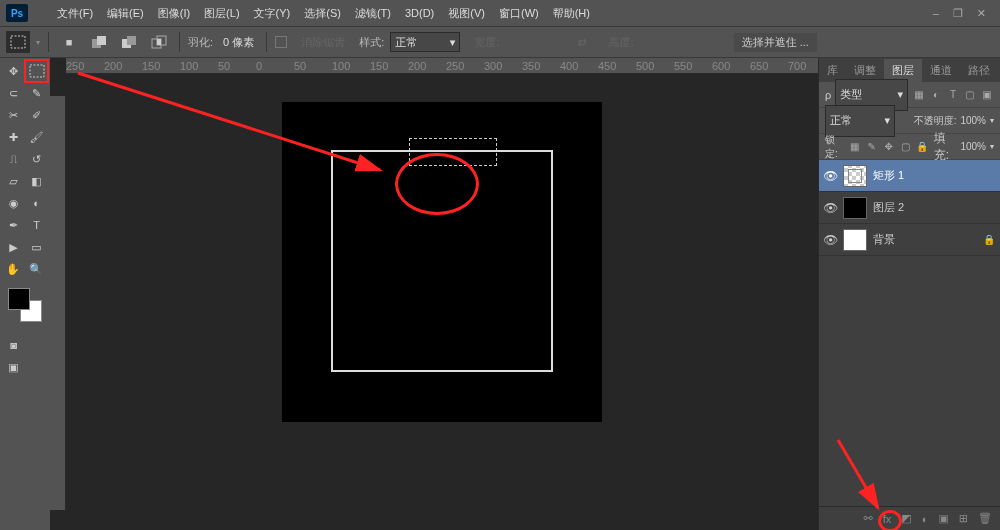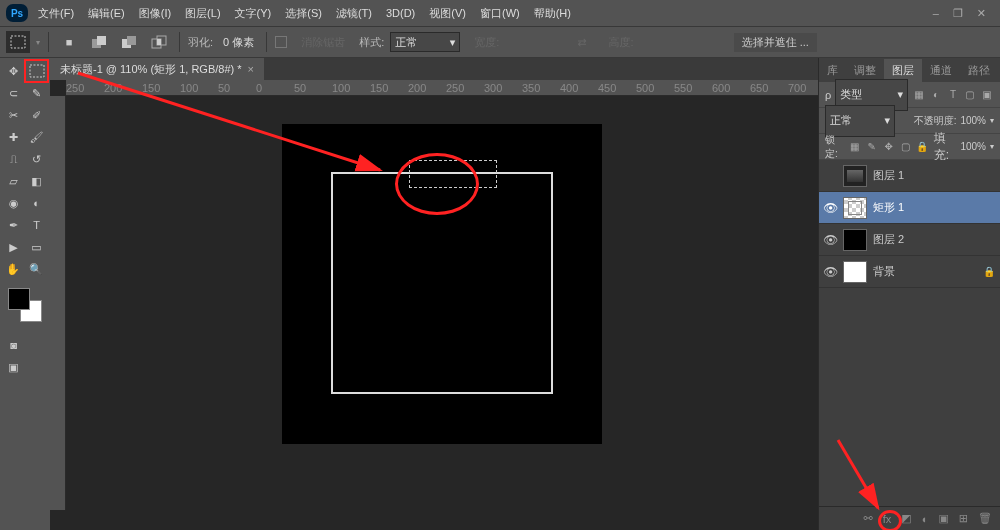--- a/index.html
+++ b/index.html
@@ -1,18 +1,18 @@
 <!DOCTYPE html>
 <html><head>
 <meta charset="utf-8">
 <style>
 * { margin:0; padding:0; box-sizing:border-box; font-family:"Microsoft YaHei",Arial,sans-serif; font-size:11px; user-select:none; }
 body { background:#535353; color:#ccc; width:1000px; height:530px; overflow:hidden; position:relative; }
 .topbar { height:26px; background:#535353; display:flex; align-items:center; padding:0 6px; }
-.ps-logo { width:22px; height:18px; background:#001e36; color:#31a8ff; font-weight:bold; display:flex; align-items:center; justify-content:center; font-size:10px; border-radius:7px; margin-right:3px; }
+.ps-logo { width:22px; height:18px; background:#001e36; color:#31a8ff; font-weight:bold; display:flex; align-items:center; justify-content:center; font-size:10px; border-radius:2px; margin-right:22px; }
 .menu-item { padding:0 7px; cursor:default; color:#ddd; }
 .win-controls { margin-left:auto; display:flex; gap:14px; color:#aaa; font-size:12px; padding-right:8px;}
 .optbar { height:32px; background:#535353; border-top:1px solid #383838; border-bottom:1px solid #383838; display:flex; align-items:center; padding:0 6px; gap:6px; }
 .tool-icon { width:24px; height:22px; display:flex; align-items:center; justify-content:center; color:#ccc; }
 .tool-icon.sel { background:#2d2d2d; }
 .divider { width:1px; height:20px; background:#383838; margin:0 2px;}
 .opt-label { color:#bbb; font-size:11px; }
 .opt-val { color:#ddd; padding:0 4px; }
 .opt-dim { color:#666; padding:0 8px;}
 .opt-select { background:#474747; border:1px solid #2a2a2a; color:#ddd; padding:1px 4px; height:20px; width:70px; display:flex; align-items:center; justify-content:space-between;}
@@ -180,26 +180,20 @@
     </div>
     <div class="tool-row" style="margin-top:12px;">
       <div class="tool-btn">◙</div>
     </div>
     <div class="tool-row">
       <div class="tool-btn">▣</div>
     </div>
   </div>
 
   <div class="doc-area">
-    <div class="doc-tab">
-      <div class="tab">
-        <span>未标题-1 @ 110% (矩形 1, RGB/8#) *</span>
-        <span class="close">×</span>
-      </div>
-    </div>
     <div class="ruler-h" id="ruler-h">
         <span style="left: 0px;">250</span>
         <span style="left: 38px;">200</span>
         <span style="left: 76px;">150</span>
         <span style="left: 114px;">100</span>
         <span style="left: 152px;">50</span>
         <span style="left: 190px;">0</span>
         <span style="left: 228px;">50</span>
         <span style="left: 266px;">100</span>
         <span style="left: 304px;">150</span>
@@ -262,27 +256,20 @@
         <span>✎</span>
         <span>✥</span>
         <span>▢</span>
         <span>🔒</span>
       </div>
       <span style="margin-left:auto;font-size:12px;">填充:</span>
       <span style="font-size:10px;">100%</span>
         <span style="font-size:8px;">▾</span>
     </div>
     <div class="layer-list" id="layer-list">
-        <div class="layer">
-          <div class="eye"></div>
-          <div class="thumb" style="background: rgb(34, 34, 34);">
-            <div style="width:16px;height:12px;background:linear-gradient(#666,#333);"></div>
-          </div>
-          <div class="name">图层 1</div>
-        </div>
         <div class="layer selected">
           <div class="eye">👁</div>
           <div class="thumb" style="background: repeating-conic-gradient(rgb(204, 204, 204) 0deg, rgb(204, 204, 204) 25%, rgb(255, 255, 255) 0deg, rgb(255, 255, 255) 50%) 0px center / 8px 8px;">
             <div style="width:14px;height:14px;border:1px solid #888;"></div>
           </div>
           <div class="name">矩形 1</div>
         </div>
         <div class="layer">
           <div class="eye">👁</div>
           <div class="thumb" style="background: rgb(0, 0, 0);"></div>

